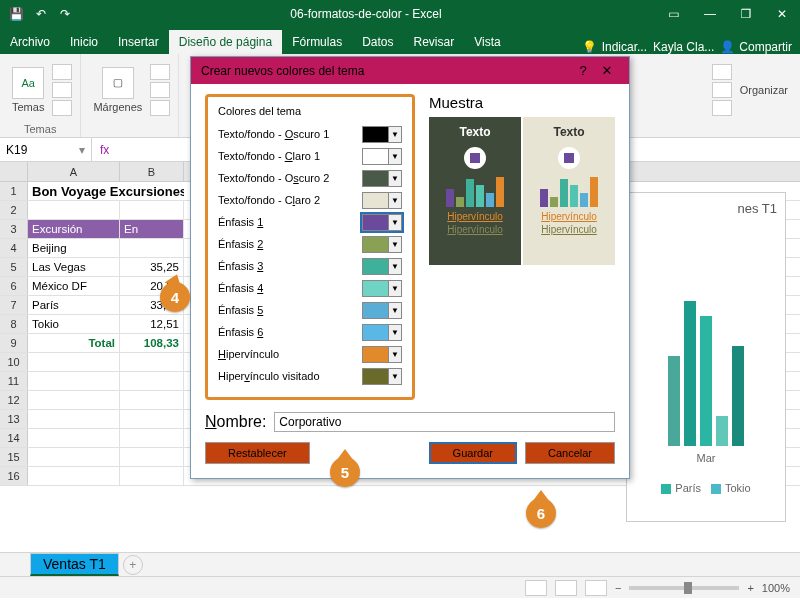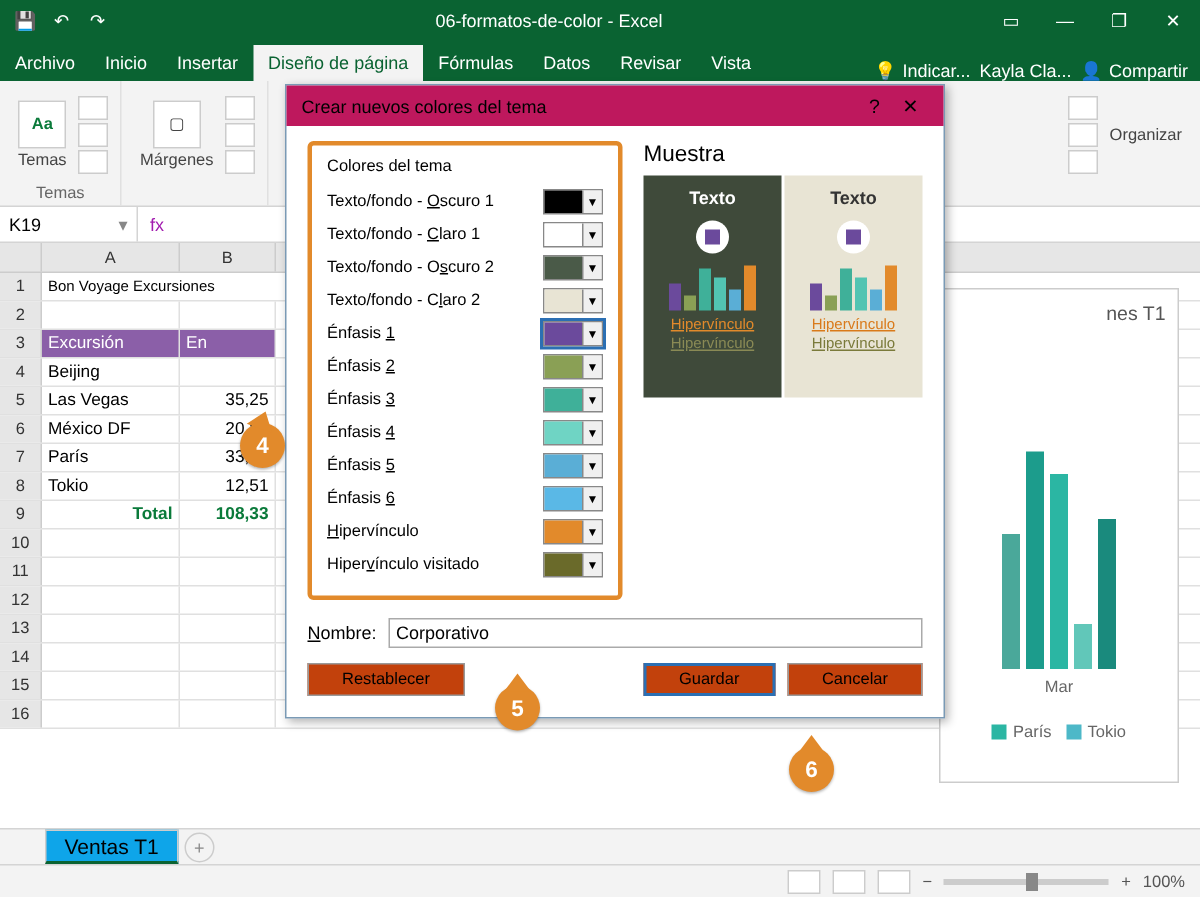--- a/index.html
+++ b/index.html
@@ -43,21 +43,21 @@
 .ch { border-right:1px solid #ccc; text-align:center; font-size:11px; color:#333; display:flex; align-items:center; justify-content:center;}
 .ch.corner{width:28px;}
 .ch.a{width:92px;} .ch.b{width:64px;}
 .rows { }
 .row { display:flex; height:19px; border-bottom:1px solid #e0e0e0;}
 .rh { width:28px; background:#e6e6e6; border-right:1px solid #ccc; text-align:center; font-size:11px; color:#333; display:flex; align-items:center; justify-content:center;}
 .cell { border-right:1px solid #e0e0e0; padding:0 4px; font-size:11.5px; display:flex; align-items:center; overflow:hidden; white-space:nowrap;}
 .cell.a{width:92px;} .cell.b{width:64px; justify-content:flex-end;}
 .row.hdr .cell{background:#8b5fa8;color:#fff;}
 .row.total .cell{color:#0a7a3a; font-weight:bold;}
-.row.title .cell.a{font-weight:normal; font-size:10px; width:156px; border-right:none;}
+.row.title .cell.a{font-weight:bold; font-size:13px; width:156px; border-right:none;}
 
 
 .chartstub { position:absolute; right:14px; top:30px; width:160px; height:330px; background:#fff; border:1px solid #ccc; padding:8px;}
 .chartstub .ttl{font-size:13px; color:#555; text-align:right; padding-bottom:60px;}
 .bars { display:flex; align-items:flex-end; gap:4px; height:170px; justify-content:center;}
 .bar { width:12px; }
 .b1{height:90px;background:#4aa89a;} .b2{height:145px;background:#1c9c8c;}
 .b3{height:130px;background:#2bb6a3;} .b4{height:30px;background:#61c7b9;}
 .b5{height:100px;background:#1a8a7d;}
 .chartstub .xl{text-align:center;font-size:11px;color:#666;padding-top:6px;}
@@ -102,21 +102,21 @@
 .pv .circ{width:22px;height:22px;border-radius:11px;background:#fff;margin:8px auto 2px;display:flex;align-items:center;justify-content:center;}
 .pv .circ .inner{width:10px;height:10px;background:#6b4a9c;}
 .pv .minibars{display:flex;align-items:flex-end;gap:2px;height:34px;justify-content:center;margin:4px 0;}
 .pv .mb{width:8px;}
 .mba{height:18px;background:#6b4a9c;}.mbb{height:10px;background:#8aa055;}.mbc{height:28px;background:#3fb099;}.mbd{height:22px;background:#52c4b2;}.mbe{height:14px;background:#5aaed6;}.mbf{height:30px;background:#e28a2b;}
 .pv .hlink{font-size:10px;text-decoration:underline;display:block;margin-top:2px;}
 .pv1 .h1{color:#e28a2b;}.pv1 .h2{color:#8a8a55;}
 .pv2 .h1{color:#d97a1a;}.pv2 .h2{color:#7a7a3a;}
 
 .namerow{display:flex;align-items:center;gap:8px;margin-top:12px;position:relative;}
-.namerow .nl{font-size:12px;}
+.namerow .nl{font-size:16px;}
 .namerow input{flex:1;border:1px solid #aaa;padding:2px 4px;font-size:12px;height:20px;}
 .dbuttons{display:flex;justify-content:space-between;margin-top:10px;}
 .dbtn{border:1px solid #999;background:#c2410c;padding:3px 22px;font-size:11px;cursor:pointer;}
 .dbtn.primary{border:2px solid #2b6fb3;}
 .rightbtns{display:flex;gap:8px;}
 
 
 .badge{position:absolute;width:30px;height:30px;border-radius:15px;background:#e28a2b;color:#fff;display:flex;align-items:center;justify-content:center;font-weight:bold;font-size:15px;box-shadow:0 1px 2px rgba(0,0,0,.3);}
 .badge::before{content:"";position:absolute;width:0;height:0;}
 .badge.b4{left:160px;top:282px;}
@@ -159,21 +159,21 @@
     <div>Kayla Cla...</div>
     <div class="share">👤 <span>Compartir</span></div>
   </div>
 </div>
 
 <div class="ribbon">
   <div class="rgroup">
     <div class="body">
       <div class="rbtn">
         <div class="ico">
-            <span style="color:#0a7a3a;font-weight:bold;">Aa</span>
+            <span style="color:#0a7a3a;font-weight:normal;">Aa</span>
           </div>
         <span>Temas</span>
       </div>
       <div class="minibtns">
         <div class="minibtn"></div>
         <div class="minibtn"></div>
         <div class="minibtn"></div>
       </div>
     </div>
     <div class="lbl">Temas</div>

